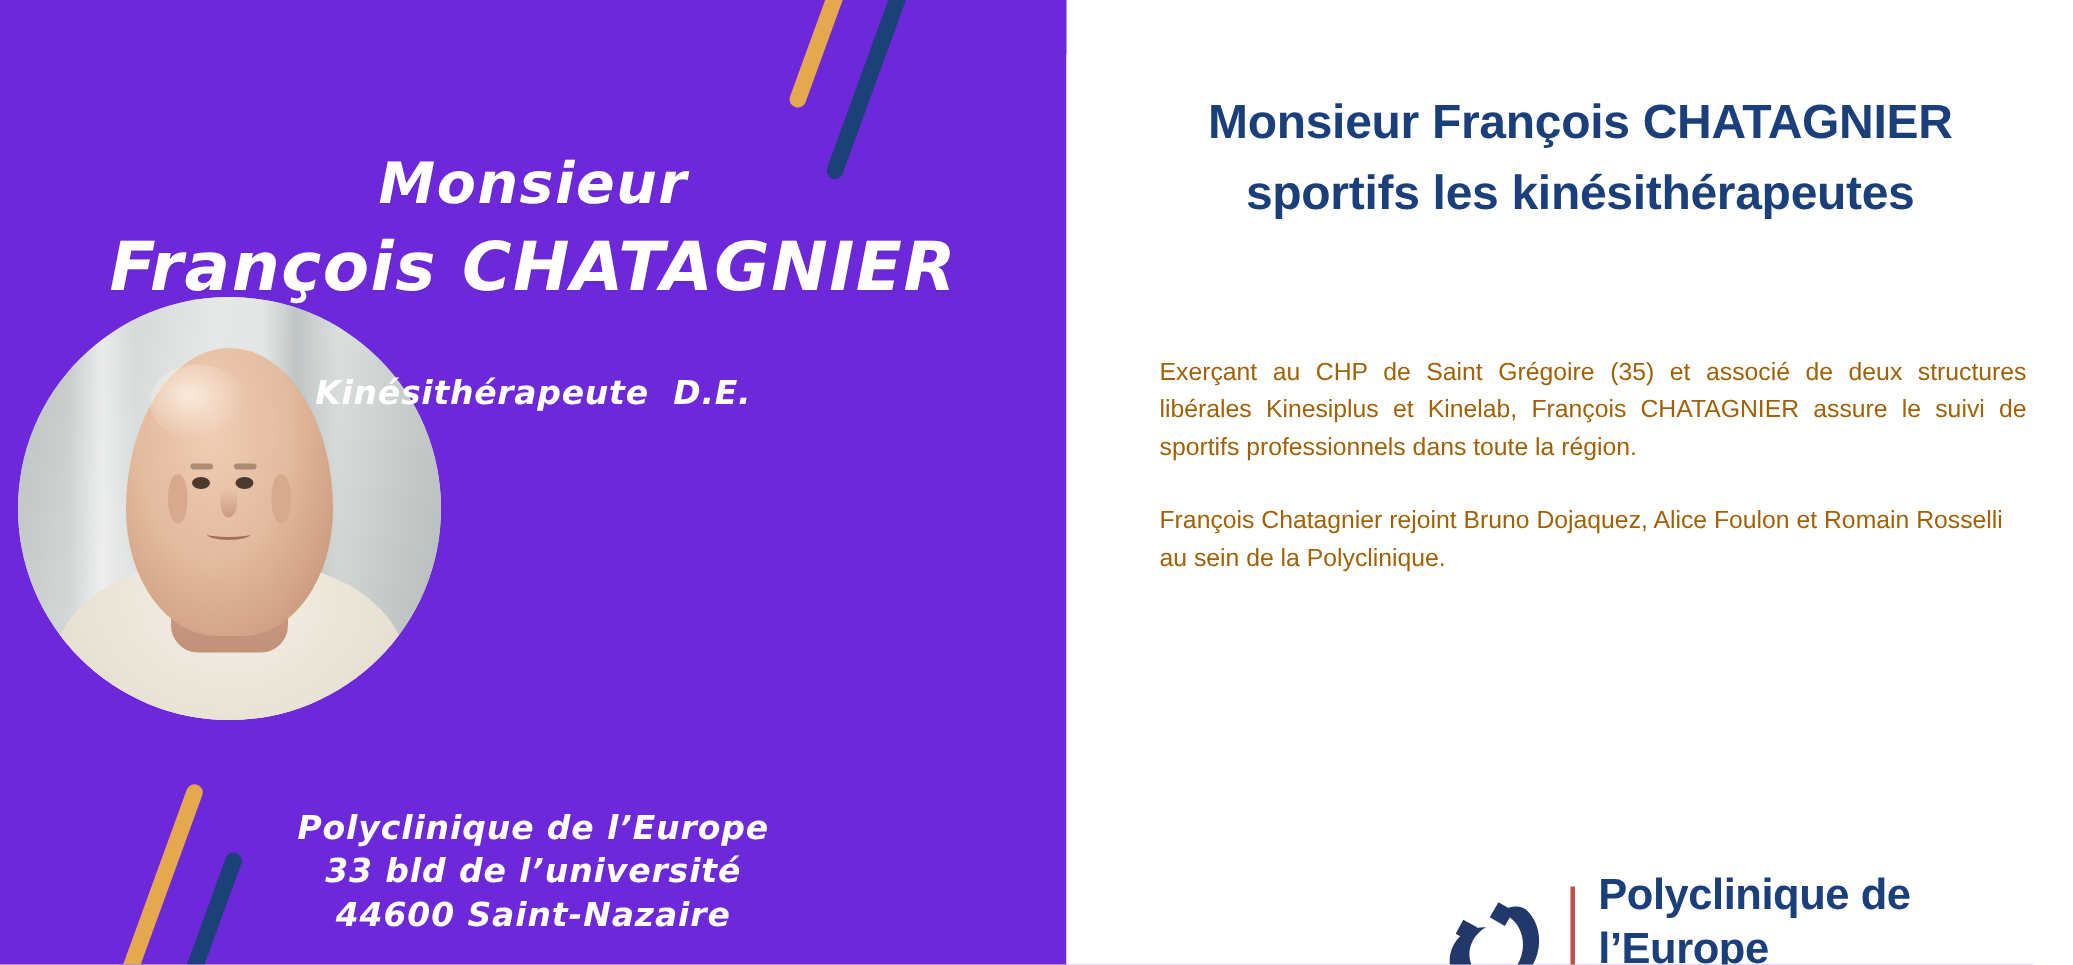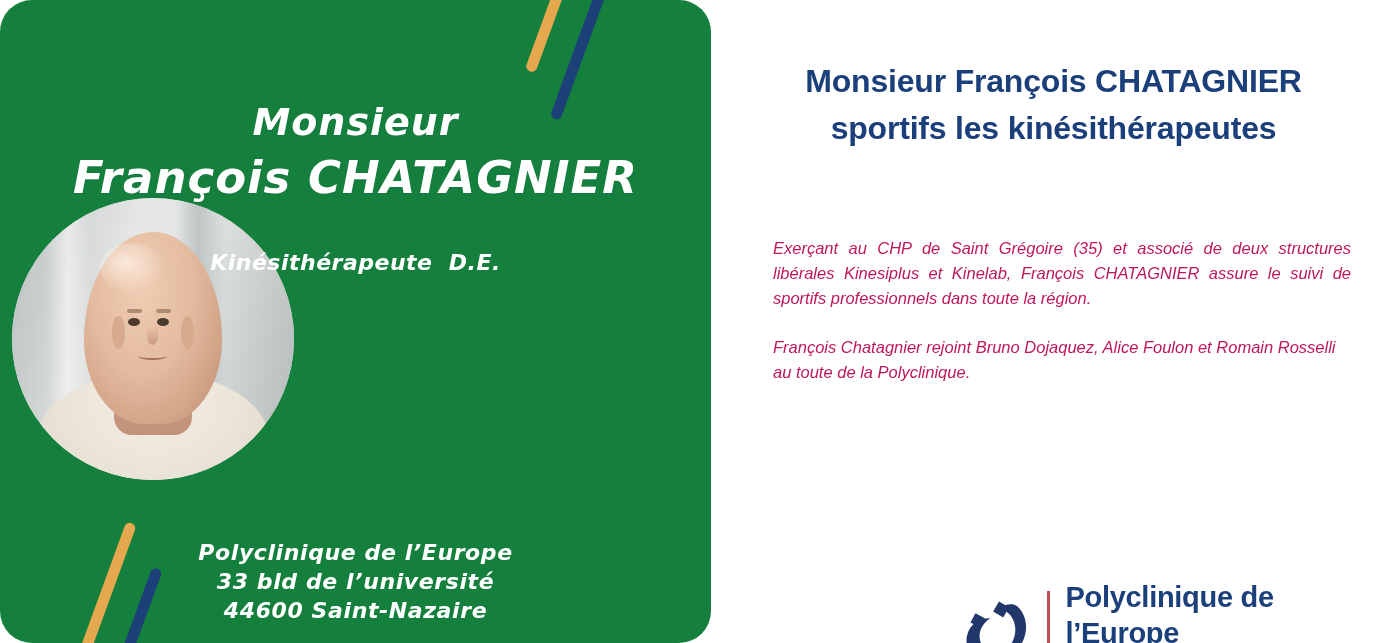--- a/index.html
+++ b/index.html
@@ -13,24 +13,23 @@
     position:relative;
     width:1382px;height:643px;
     display:flex;
     background:#ffffff;
   }
 
   
   .left-panel{
     position:relative;
     width:711px;height:643px;
-    background:#15803d;
+    background:#6d28d9;
     flex:0 0 711px;
     overflow:hidden;
-    border-radius:32px;
   }
 
   
   .stripe{
     position:absolute;
     border-radius:20px;
   }
   .stripe-tr-orange{
     width:11px;height:120px;
     background:#E5A84E;
@@ -186,22 +185,22 @@
     left:36px;right:22px;top:22px;
     text-align:center;
     color:#1B3F7A;
     font-size:32px;line-height:47px;
     font-weight:bold;
     letter-spacing:-.2px;
   }
   .r-body{
     position:absolute;
     left:62px;width:578px;top:200px;
-    color:#be185d;
-    font-size:16.5px;line-height:25px;font-style:italic;
+    color:#a16207;
+    font-size:16.5px;line-height:25px;
   }
   .r-body p{
     margin:0 0 24px 0;
     text-align:justify;
   }
   .r-body p:last-child{margin-bottom:0;text-align:left;}
 
   
   .logo{
     position:absolute;
@@ -274,21 +273,21 @@
 
   <div class="right-panel">
 
     <div class="r-heading">
       <div>Monsieur François CHATAGNIER</div>
       <div>sportifs les kinésithérapeutes</div>
     </div>
 
     <div class="r-body">
       <p>Exerçant au CHP de Saint Grégoire (35) et associé de deux structures libérales Kinesiplus et Kinelab, François CHATAGNIER assure le suivi de sportifs professionnels dans toute la région.</p>
-      <p>François Chatagnier rejoint Bruno Dojaquez, Alice Foulon  et Romain Rosselli au toute de la Polyclinique.</p>
+      <p>François Chatagnier rejoint Bruno Dojaquez, Alice Foulon  et Romain Rosselli au sein de la Polyclinique.</p>
     </div>
 
     <div class="logo">
       <svg class="logo-mark" viewBox="0 0 100 100">
         <g fill="#22386B">
           <path d="M72,22 C85,34 86,56 73,72 C62,86 42,92 27,86 C40,86 54,80 62,70 C71,59 72,44 64,33 C60,28 55,25 50,24 C56,20 66,17 72,22 Z"></path>
           <path d="M27,86 C14,80 8,66 13,53 C17,42 28,35 40,36 C33,40 28,47 27,55 C26,66 33,76 44,79 C39,85 33,88 27,86 Z"></path>
           <path d="M50,16 L62,23 L55,35 L43,28 Z"></path>
           <path d="M22,30 L33,36 L27,47 L16,41 Z"></path>
         </g>

